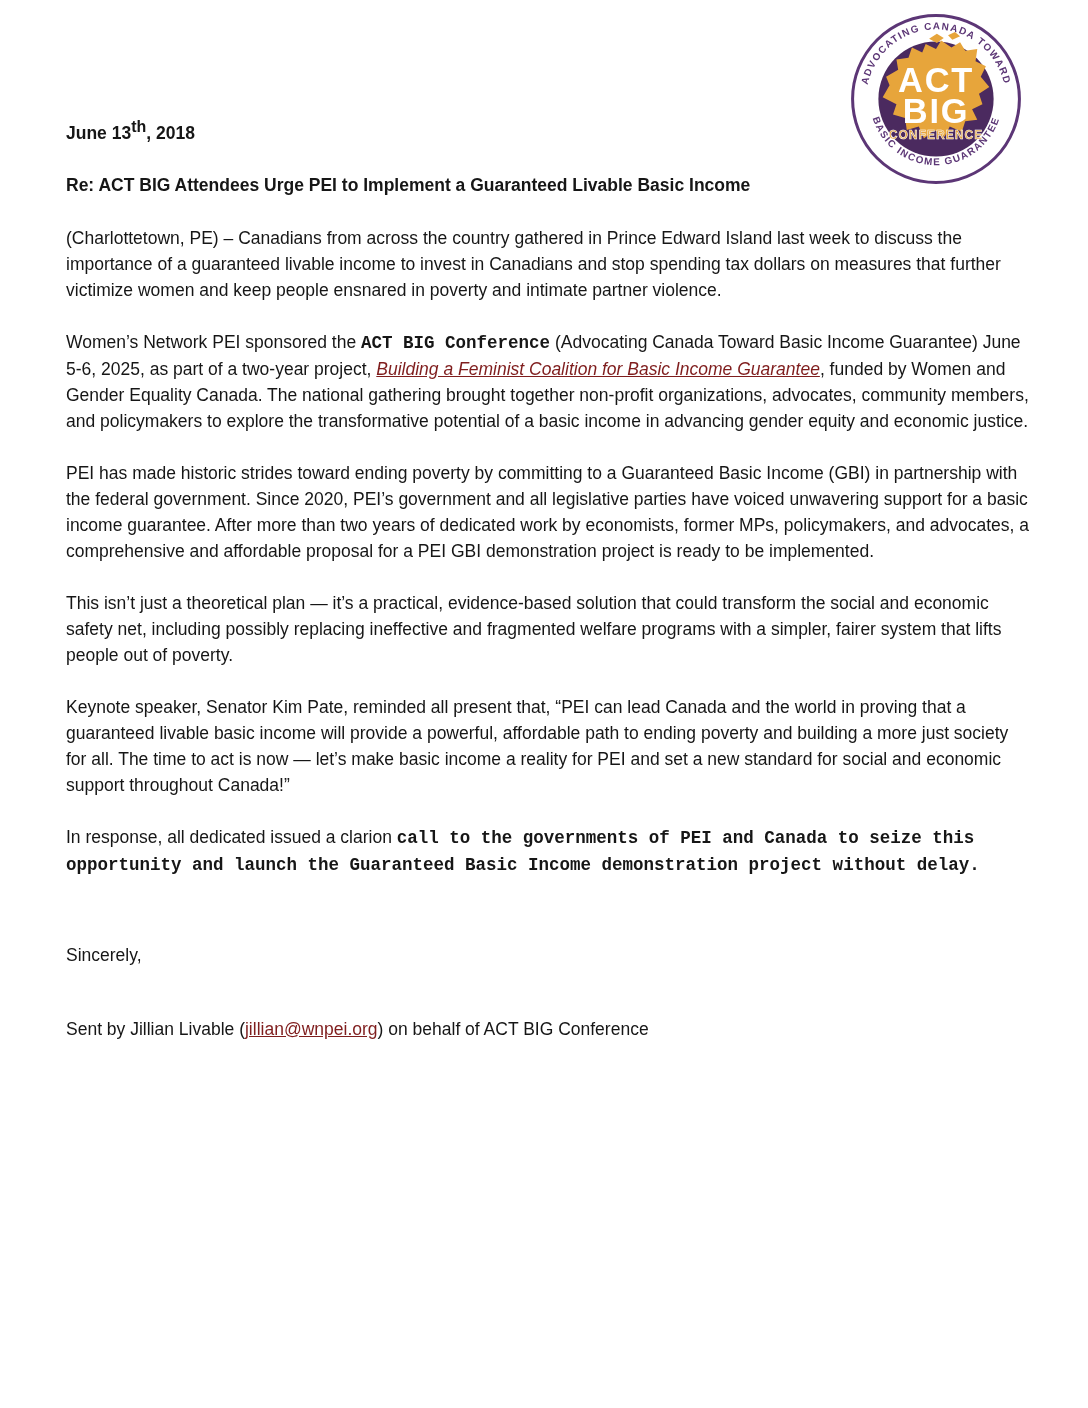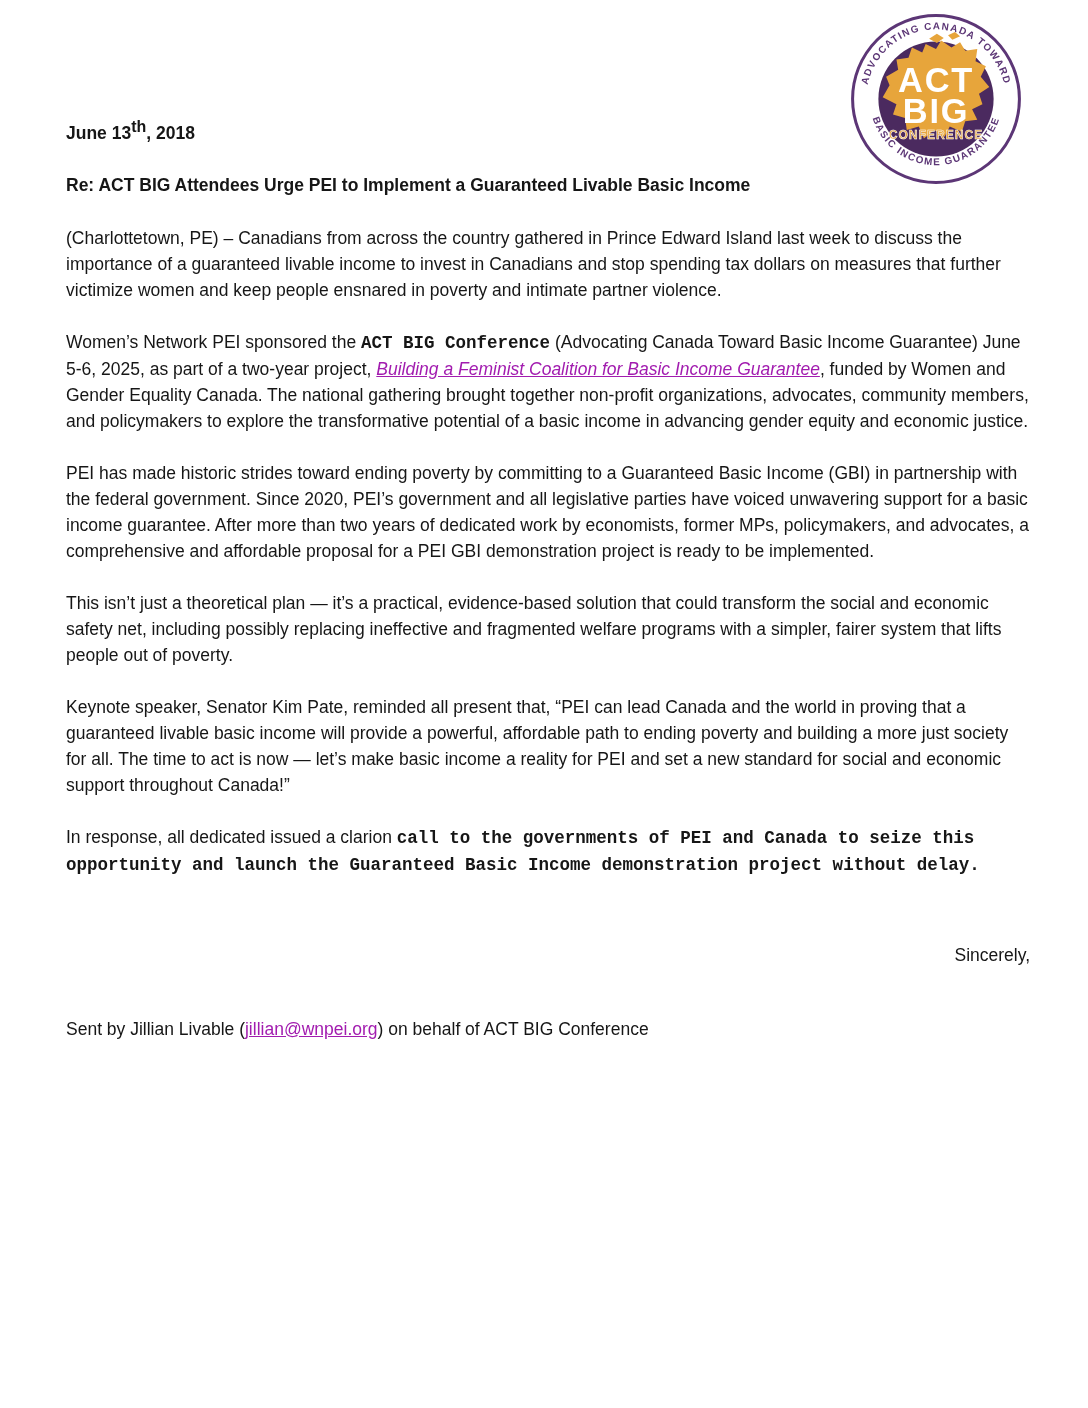--- a/index.html
+++ b/index.html
@@ -12,22 +12,22 @@
     position: relative;
     overflow: hidden;
   }
   .letter { padding: 114px 58px 0 66px; }
   p { margin: 0 0 26px 0; }
   .date-line { font-weight: bold; }
   .date-line sup { font-size: 16px; font-weight: bold; }
   .subject-line { font-weight: bold; max-width: 712px; line-height: 27px; }
   .bold { font-weight: bold; font-family: Liberation Mono, monospace; }
   .italic { font-style: italic; }
-  a.link { color: #a21caf; text-decoration: underline; cursor: pointer; }
-  .closing-line { margin-top: 64px; text-align: right; }
+  a.link { color: #7f1d1d; text-decoration: underline; cursor: pointer; }
+  .closing-line { margin-top: 64px; }
   .signoff-line { margin-top: 48px; }
   .logo-wrap {
     position: absolute;
     top: 13px;
     left: 850px;
     width: 172px;
     height: 172px;
   }
   .logo-wrap svg { width: 100%; height: 100%; display: block; }
   .ring-text {

